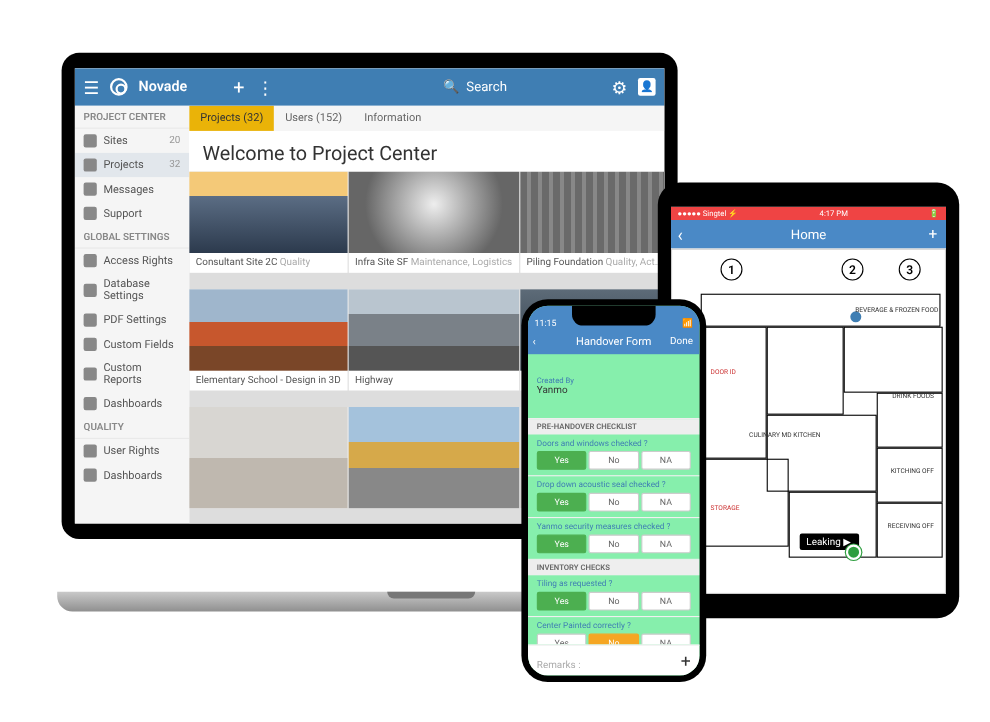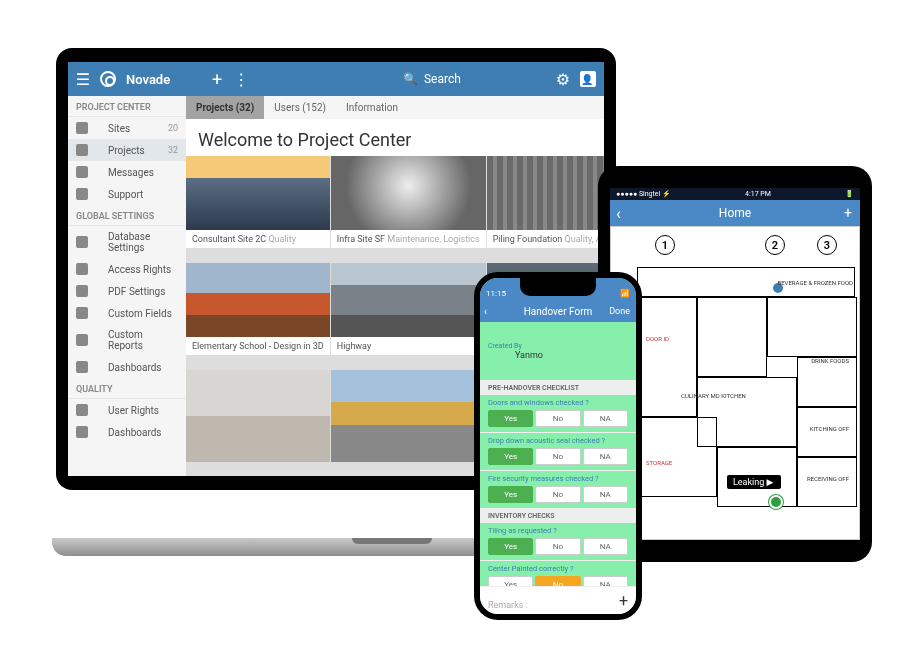--- a/index.html
+++ b/index.html
@@ -13,31 +13,31 @@
 
 .topbar { height: 34px; background: #3f7eb3; display: flex; align-items: center; padding: 0 8px; gap: 10px; color: #fff; position: relative; }
 .logo-circle { width: 16px; height: 16px; border: 2px solid #fff; border-radius: 50%; display:inline-block; position:relative; }
 .logo-circle::after { content:""; position:absolute; left:3px; top:3px; width:6px; height:6px; border:2px solid #fff; border-radius:50%; }
 .brand { font-weight: 600; font-size: 13px; }
 .tb-icon { width: 14px; height: 14px; display:inline-flex; align-items:center; justify-content:center; color:#fff; }
 .tb-spacer { flex: 1; }
 .search-wrap { position: absolute; left: 335px; display:flex; align-items:center; gap:6px; font-size:12px; }
 
 .app-body { display: flex; height: calc(100% - 34px); }
-.sidebar { width: 118px; background: #f5f5f5; overflow:hidden; font-size: 10px; color: #555; }
+.sidebar { width: 104px; background: #f5f5f5; overflow:hidden; font-size: 10px; color: #555; }
 .sb-section { padding: 6px 8px 4px; font-size: 9px; color: #888; font-weight: 600; border-bottom: 1px solid #e8e8e8; }
-.sb-item { display:flex; align-items:center; padding: 5px 8px; gap:20px; cursor:pointer; position: relative; }
+.sb-item { display:flex; align-items:center; padding: 5px 8px; gap:6px; cursor:pointer; position: relative; }
 .sb-item.active { background: #e2e7ec; }
 .sb-icon { width:12px; height:12px; display:inline-block; background:#888; border-radius:2px; flex-shrink:0; }
 .sb-count { position:absolute; right:8px; font-size:9px; color:#999; }
 
 .main { flex:1; background:#fff; overflow:hidden; display:flex; flex-direction:column; }
 .tabs { display:flex; background:#f5f5f5; font-size:10px; }
 .tab { padding: 6px 10px; background:#f5f5f5; color:#666; cursor:pointer; }
-.tab.active { background:#a3a3a3; font-weight:700; color:#333; }
+.tab.active { background:#eab308; font-weight:400; color:#333; }
 .welcome { padding: 10px 12px 6px; }
 .welcome-title { font-size: 18px; color:#333; font-weight:400; }
 .welcome-sub { font-size: 10px; color:#999; margin-top:2px; }
 .grid { display:grid; grid-template-columns: repeat(3, 1fr); gap:1px; background:#ddd; flex:1; overflow:hidden; }
 .card { background:#fff; display:flex; flex-direction:column; height: 92px; }
 .thumb { flex:1; background: linear-gradient(135deg,#789 0%,#abc 50%,#678 100%); position:relative; }
 .thumb.t1 { background: linear-gradient(#f4c978 30%, #5b6d84 30%, #2c3a4d 100%); }
 .thumb.t2 { background: radial-gradient(circle at 50% 40%, #eee 0%, #666 70%); }
 .thumb.t3 { background: repeating-linear-gradient(90deg,#6a6a6a 0 6px,#888 6px 10px); }
 .thumb.t4 { background: linear-gradient(#9fb6cc 40%, #c7572d 40% 70%, #7a4628 70%); }
@@ -45,21 +45,21 @@
 .thumb.t6 { background: linear-gradient(#5d6b78, #2d3a44); }
 .thumb.t7 { background: linear-gradient(#d8d6d2 50%, #bfb8af 50%); }
 .thumb.t8 { background: linear-gradient(#a4c2dc 35%, #d6a94a 35% 60%, #888 60%); }
 .thumb.t9 { background: linear-gradient(#dcdcdc, #c6c2bd); }
 .card-label { padding: 4px 6px; font-size: 9px; color:#555; white-space:nowrap; overflow:hidden; text-overflow:ellipsis; }
 .card-label .tag { color:#aaa; }
 
 
 .tablet { position: absolute; left: 598px; top: 166px; width: 274px; height: 396px; background:#000; border-radius: 20px; padding: 22px 12px; }
 .tablet-screen { width:100%; height:100%; background:#fff; overflow:hidden; display:flex; flex-direction:column; position:relative; }
-.status-bar { height:12px; background:#0f172a; color:#fff; font-size:7px; display:flex; justify-content:space-between; align-items:center; padding:0 6px; }
+.status-bar { height:12px; background:#ef4444; color:#fff; font-size:7px; display:flex; justify-content:space-between; align-items:center; padding:0 6px; }
 .tab-header { height:26px; background:#4a89c6; color:#fff; display:flex; align-items:center; justify-content:center; font-size:12px; position:relative; }
 .tab-header .back { position:absolute; left:6px; font-size:16px; }
 .tab-header .plus { position:absolute; right:8px; font-size:14px; }
 .floorplan { flex:1; background:#fff; position:relative; border:1px solid #ccc; }
 .fp-circle { position:absolute; width:20px; height:20px; border:1.5px solid #000; border-radius:50%; font-size:11px; display:flex; align-items:center; justify-content:center; font-weight:600; background:#fff; }
 .fp-lines { position:absolute; inset: 40px 4px 4px 26px; }
 .fp-room { position:absolute; border:1px solid #000; }
 .fp-marker { position:absolute; width:14px; height:14px; background:#2e9e3f; border:2px solid #fff; border-radius:50%; box-shadow:0 0 0 1px #2e9e3f; }
 .fp-pin { position:absolute; width:14px; height:14px; background:#3f7eb3; border:2px solid #fff; border-radius:50%; }
 .fp-badge { position:absolute; background:#000; color:#fff; font-size:9px; padding:2px 8px 2px 6px; border-radius:2px; }
@@ -70,21 +70,21 @@
 .phone { position: absolute; left: 474px; top: 272px; width: 168px; height: 348px; background:#000; border-radius: 24px; padding: 6px; }
 .phone-screen { width:100%; height:100%; background:#86efac; border-radius: 18px; overflow:hidden; display:flex; flex-direction:column; position:relative; }
 .notch { position:absolute; top:0; left:50%; transform:translateX(-50%); width:76px; height:18px; background:#000; border-bottom-left-radius:10px; border-bottom-right-radius:10px; z-index:5; }
 .ph-status { height:22px; background:#4a89c6; font-size:8px; color:#fff; display:flex; justify-content:space-between; align-items:flex-end; padding:0 6px 2px; }
 .ph-header { height:22px; background:#4a89c6; color:#fff; display:flex; align-items:center; justify-content:center; font-size:10px; position:relative; }
 .ph-header .back { position:absolute; left:4px; }
 .ph-header .done { position:absolute; right:6px; font-size:9px; }
 .ph-body { flex:1; overflow:hidden; font-size:8px; }
 .ph-field { padding: 20px 8px; border-bottom:1px solid #eee; }
 .ph-field-lbl { color:#3f7eb3; font-size:7px; }
-.ph-field-val { color:#333; font-size:9px;margin-left:27px; }
+.ph-field-val { color:#333; font-size:9px; }
 .ph-section { background:#eee; padding:3px 8px; color:#666; font-size:7px; font-weight:600; }
 .ph-q { padding: 3px 8px 5px; border-bottom:1px solid #f0f0f0; }
 .ph-q-text { color:#3f7eb3; font-size:7.5px; margin-bottom:3px; }
 .ph-opts { display:flex; gap:2px; }
 .ph-opt { flex:1; border:1px solid #ccc; text-align:center; padding:3px 0; font-size:8px; color:#666; border-radius:2px; background:#fff; }
 .ph-opt.green { background:#4caf50; color:#fff; border-color:#4caf50; }
 .ph-opt.orange { background:#f5a623; color:#fff; border-color:#f5a623; }
 .ph-footer { display:flex; align-items:flex-end; padding:4px 8px; border-top:1px solid #eee; background:#fff; }
 .ph-footer-lbl { flex:1; color:#aaa; font-size:9px; }
 .ph-footer-plus { font-size:16px; color:#333; }
@@ -127,25 +127,25 @@
             <span class="sb-icon"></span>
             <span>Messages</span>
           </div>
         <div class="sb-item">
             <span class="sb-icon"></span>
             <span>Support</span>
           </div>
         <div class="sb-section">GLOBAL SETTINGS</div>
         <div class="sb-item">
             <span class="sb-icon"></span>
+            <span>Access Rights</span>
+          </div>
+        <div class="sb-item">
+            <span class="sb-icon"></span>
             <span>Database Settings</span>
-          </div>
-        <div class="sb-item">
-            <span class="sb-icon"></span>
-            <span>Access Rights</span>
           </div>
         <div class="sb-item">
             <span class="sb-icon"></span>
             <span>PDF Settings</span>
           </div>
         <div class="sb-item">
             <span class="sb-icon"></span>
             <span>Custom Fields</span>
           </div>
         <div class="sb-item">
@@ -247,21 +247,21 @@
         <div class="fp-room" style="left:160px;top:140px;width:60px;height:50px;"></div>
         <div class="fp-room" style="left:160px;top:190px;width:60px;height:50px;"></div>
       </div>
       <div class="fp-label" style="right:6px;top:52px;">BEVERAGE &amp; FROZEN FOOD</div>
       <div class="fp-label" style="left:70px;top:165px;">CULINARY MD KITCHEN</div>
       <div class="fp-label" style="right:10px;top:130px;">DRINK FOODS</div>
       <div class="fp-label" style="right:10px;top:198px;">KITCHING OFF</div>
       <div class="fp-label" style="right:10px;top:248px;">RECEIVING OFF</div>
       <div class="fp-text" style="left:35px;top:108px;">DOOR ID</div>
       <div class="fp-text" style="left:35px;top:232px;">STORAGE</div>
-      <div class="fp-badge" style="left:116px;top:248px;"><span>Leaking</span> ▶</div>
+      <div class="fp-badge" style="left:116px;top:258px;"><span>Leaking</span> ▶</div>
       <div class="fp-marker" style="left:158px;top:268px;"></div>
     </div>
   </div>
 </div>
 
 <div class="phone">
   <div class="phone-screen">
     <div class="notch"></div>
     <div class="ph-status">
       <span>11:15</span>
@@ -288,21 +288,21 @@
       </div>
       <div class="ph-q">
         <div class="ph-q-text">Drop down acoustic seal checked ?</div>
         <div class="ph-opts">
             <div class="ph-opt green">Yes</div>
             <div class="ph-opt">No</div>
             <div class="ph-opt">NA</div>
           </div>
       </div>
       <div class="ph-q">
-        <div class="ph-q-text">Fire security measures checked ?</div>
+        <div class="ph-q-text">Yanmo security measures checked ?</div>
         <div class="ph-opts">
             <div class="ph-opt green">Yes</div>
             <div class="ph-opt">No</div>
             <div class="ph-opt">NA</div>
           </div>
       </div>
       <div class="ph-section">INVENTORY CHECKS</div>
       <div class="ph-q">
         <div class="ph-q-text">Tiling as requested ?</div>
         <div class="ph-opts">

